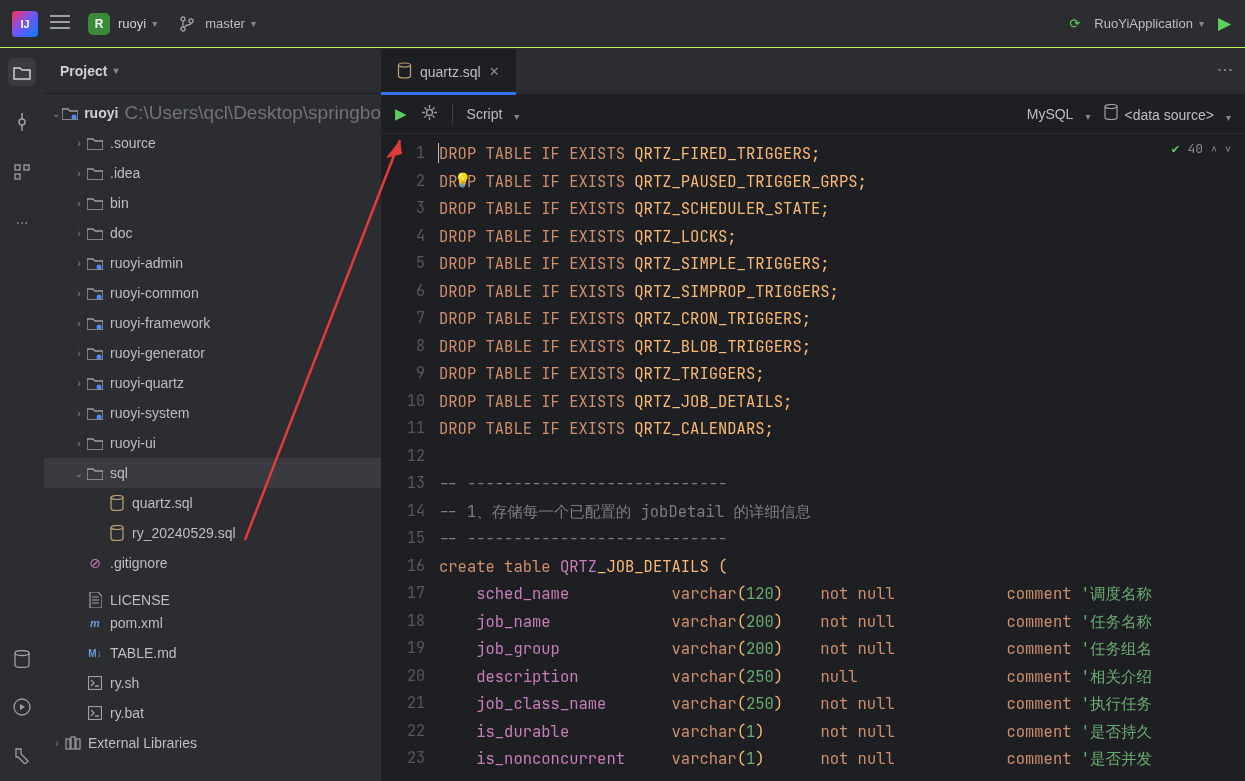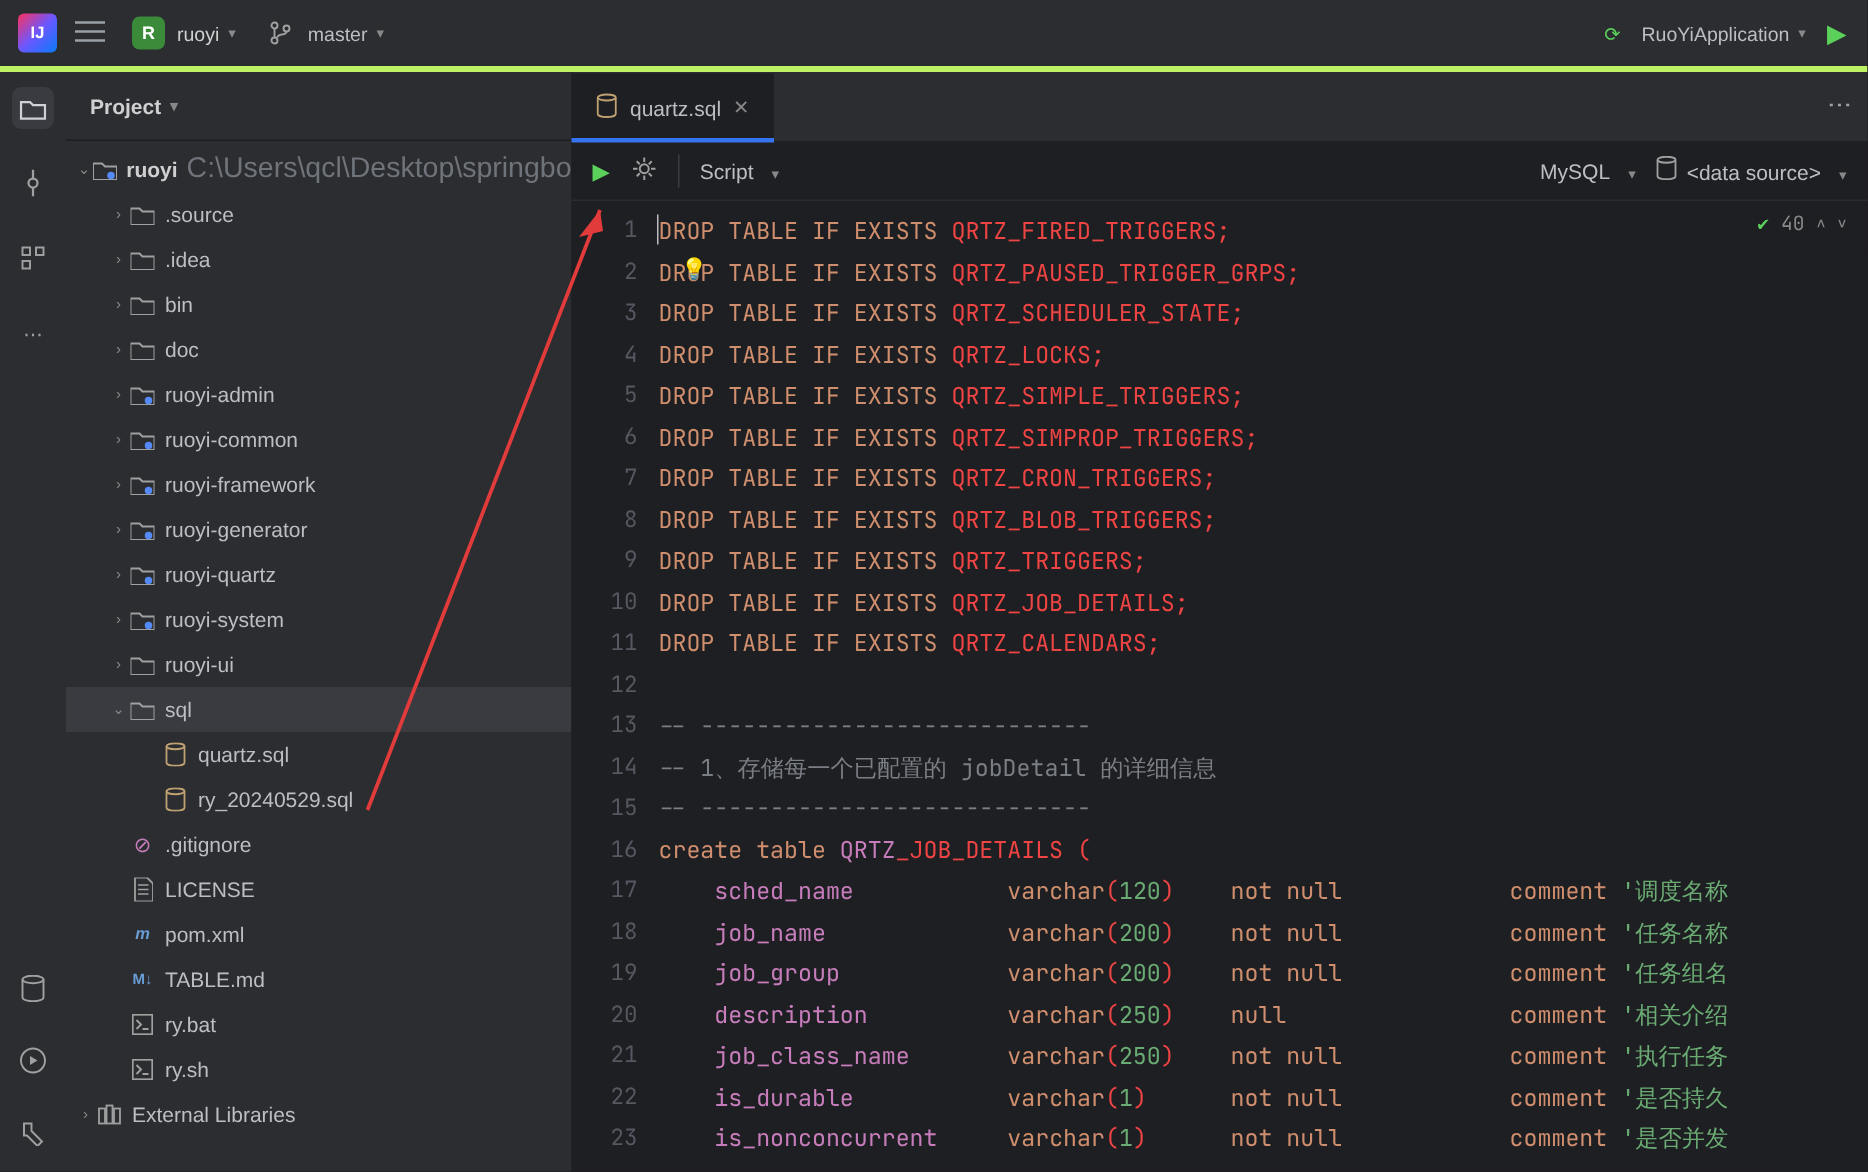--- a/index.html
+++ b/index.html
@@ -1,17 +1,17 @@
 <!DOCTYPE html>
 <html><head>
 <meta charset="utf-8">
 <style>
 *{box-sizing:border-box;margin:0;padding:0}
 html,body{width:1245px;height:781px;overflow:hidden;font-family:"Segoe UI",Arial,sans-serif;font-size:13px;color:#bcbec4;background:#1e1f22;user-select:none}
-.top-bar{height:48px;background:#2b2d30;display:flex;align-items:center;padding:0 12px;border-bottom:4px solid #bef264;position:relative}
+.top-bar{height:48px;background:#2b2d30;display:flex;align-items:center;padding:0 12px;border-bottom:1px solid #bef264;position:relative}
 .top-bar .logo{width:26px;height:26px;background:linear-gradient(135deg,#fe315d,#6b57ff,#087cfa);border-radius:4px;display:flex;align-items:center;justify-content:center;color:#fff;font-weight:700;font-size:11px}
 .hamburger{margin-left:12px;color:#9aa0a6;cursor:pointer}
 .proj-badge{margin-left:18px;width:22px;height:22px;border-radius:5px;background:#3a8a3a;color:#fff;display:flex;align-items:center;justify-content:center;font-weight:600;font-size:12px}
 .proj-name{margin-left:8px;color:#d0d0d0}
 .chev{margin-left:6px;color:#888;font-size:10px}
 .branch{margin-left:22px;display:flex;align-items:center;color:#bcbec4}
 .right-group{position:absolute;right:14px;display:flex;align-items:center;gap:14px}
 .run-cfg{display:flex;align-items:center;gap:0;color:#bcbec4}
 .run-btn{color:#5bd15b;font-size:17px}
 .left-rail{position:absolute;left:0;top:48px;width:44px;bottom:0;background:#2b2d30;display:flex;flex-direction:column;align-items:center;padding-top:10px;gap:22px}
@@ -42,21 +42,21 @@
 .tool-run{color:#5bd15b;font-size:15px}
 .tool-gear{color:#a0a0a0}
 .script-drop{color:#bcbec4;display:flex;align-items:flex-end;gap:6px}
 .divider{width:1px;height:22px;background:#3a3c40}
 .tool-right{position:absolute;right:14px;display:flex;align-items:center;gap:14px}
 .db-icon{color:#a0a0a0}
 .code-wrap{flex:1;display:flex;overflow:hidden;position:relative;font-family:"JetBrains Mono","Consolas",monospace}
 .gutter{width:58px;flex:none;text-align:right;padding:6px 14px 0 0;color:#555861;font-size:15px;line-height:27.5px}
 .code{flex:1;padding-top:6px;font-size:15.5px;line-height:27.5px;white-space:pre;overflow:hidden}
 .kw{color:#cf8e6d}
-.ident{color:#ef4444}
+.ident{color:#fdba74}
 .func{color:#c77dbb}
 .num{color:#6aab73}
 .str{color:#6aab73}
 .cmt{color:#7a7e85}
 .code-hints{position:absolute;right:14px;top:6px;display:flex;align-items:center;gap:8px;color:#888;font-size:13px}
 .check{color:#5bd15b}
 .bulb{position:absolute;left:73px;top:37px;color:#f2c55c;font-size:14px}
 .caret{position:absolute;left:57px;top:9px;width:1px;height:20px;background:#bcbec4}
 svg.arrow{position:absolute;pointer-events:none;z-index:50}
 .arrow-head{fill:#e23b3b}
@@ -286,21 +286,21 @@
             <path d="M1 2.5v11c0 1.1 2.7 2 6 2s6-.9 6-2v-11" fill="none" stroke="#c0a272" stroke-width="1.2"></path>
           </svg>
         </span>
         <span>ry_20240529.sql</span>
       </div>
       <div class="tree-row" style="padding-left: 28px;">
         <span class="twist"></span>
         <span class="ficon gitignore">⊘</span>
         <span>.gitignore</span>
       </div>
-      <div class="tree-row" style="padding-left: 28px;">
+      <div class="tree-row" style="padding-left: 28px; align-items: flex-end;">
         <span class="twist"></span>
         <span class="ficon">
           <svg width="13" height="16" viewBox="0 0 13 16">
             <path d="M1 0h8l4 4v12H1z" fill="none" stroke="#a0a0a0" stroke-width="1.2"></path>
             <path d="M3 5h7M3 8h7M3 11h7" stroke="#a0a0a0" stroke-width="1"></path>
           </svg>
         </span>
         <span>LICENSE</span>
       </div>
       <div class="tree-row" style="padding-left: 28px;">
@@ -318,31 +318,31 @@
         <span>TABLE.md</span>
       </div>
       <div class="tree-row" style="padding-left: 28px;">
         <span class="twist"></span>
         <span class="ficon">
           <svg width="14" height="14" viewBox="0 0 14 14">
             <rect x="0.5" y="0.5" width="13" height="13" fill="none" stroke="#a0a0a0" stroke-width="1.2"></rect>
             <path d="M3 4l3 3-3 3M7 10h4" stroke="#a0a0a0" stroke-width="1.3" fill="none"></path>
           </svg>
         </span>
-        <span>ry.bat</span>
+        <span>ry.sh</span>
       </div>
       <div class="tree-row" style="padding-left: 28px;">
         <span class="twist"></span>
         <span class="ficon">
           <svg width="14" height="14" viewBox="0 0 14 14">
             <rect x="0.5" y="0.5" width="13" height="13" fill="none" stroke="#a0a0a0" stroke-width="1.2"></rect>
             <path d="M3 4l3 3-3 3M7 10h4" stroke="#a0a0a0" stroke-width="1.3" fill="none"></path>
           </svg>
         </span>
-        <span>ry.sh</span>
+        <span>ry.bat</span>
       </div>
       <div class="tree-row" style="padding-left: 6px;">
         <span class="twist">›</span>
         <span class="ficon">
           <svg width="16" height="14" viewBox="0 0 16 14">
             <rect x="1" y="3" width="4" height="10" fill="none" stroke="#a0a0a0" stroke-width="1.2"></rect>
             <rect x="6" y="1" width="4" height="12" fill="none" stroke="#a0a0a0" stroke-width="1.2"></rect>
             <rect x="11" y="3" width="4" height="10" fill="none" stroke="#a0a0a0" stroke-width="1.2"></rect>
           </svg>
         </span>

